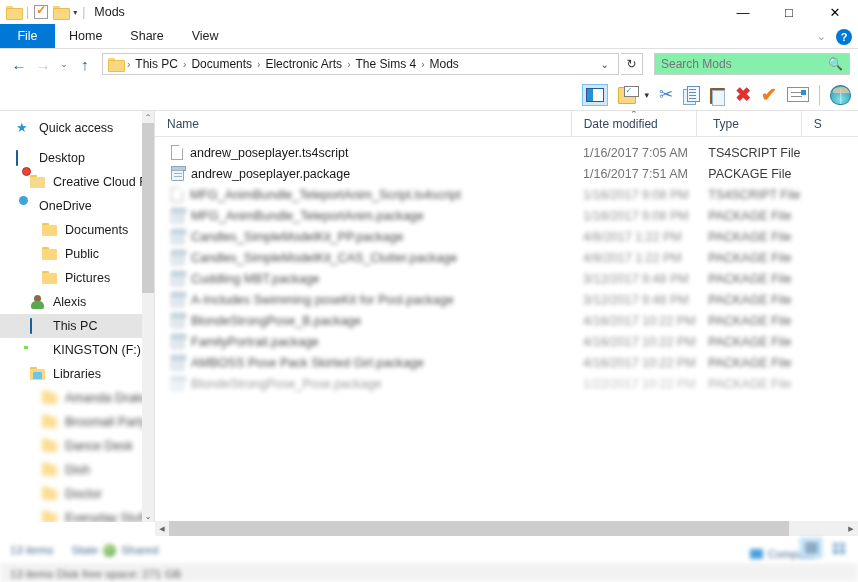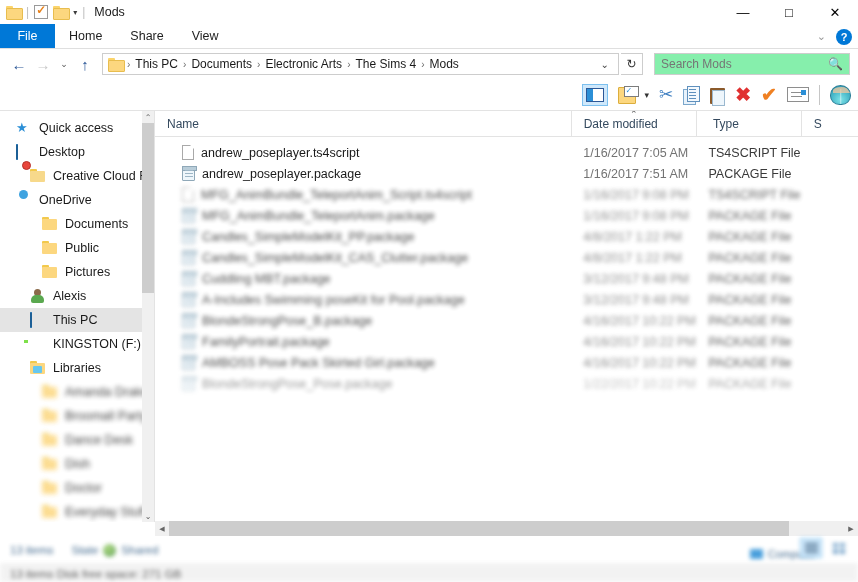--- a/index.html
+++ b/index.html
@@ -321,21 +321,21 @@
     position: absolute; top: -2px; left: 50%; transform: translateX(-50%);
     font-size: 9px; color: #555;
   }
   .rows { position: relative; }
   .row {
     height: 21px; display: flex; align-items: center; font-size: 12.5px;
     color: #1a1a1a;
   }
   .row.blurred { filter: blur(2.3px); opacity: .8; }
   .cell-name {
-    width: 440px; display: flex; align-items: center; gap: 7px; padding-left: 27px;
+    width: 440px; display: flex; align-items: center; gap: 7px; padding-left: 16px;
     white-space: nowrap; overflow: hidden;
   }
   .cell-date { width: 132px; padding-left: 12px; color: #737373; }
   .cell-type { width: 110px; padding-left: 12px; color: #3a3a3a; }
   .cell-size { width: 60px; padding-left: 12px; color: #3a3a3a; }
   .ic-file {
     width: 12px; height: 15px; background: #fff; border: 1px solid #a9a9a9;
     position: relative; flex-shrink: 0;
   }
   .ic-file::after {
@@ -530,21 +530,21 @@
 
   <div class="body">
 
     <div class="navpane">
       <div class="navlist">
 
         <div class="navitem ind1">
           <span class="ic ic-star">★</span>
           <span class="lbl">Quick access</span>
         </div>
-        <div class="navitem ind1" style="margin-top:0">
+        <div class="navitem ind1" style="margin-top:6px">
           <span class="ic"><span class="ic-monitor"></span></span>
           <span class="lbl">Desktop</span>
         </div>
         <div class="navitem ind2">
           <span class="ic"><span class="ic-folder cc"><span class="cc-badge"></span></span></span>
           <span class="lbl">Creative Cloud F</span>
         </div>
         <div class="navitem ind1">
           <span class="ic"><span class="ic-cloud"></span></span>
           <span class="lbl">OneDrive</span>

